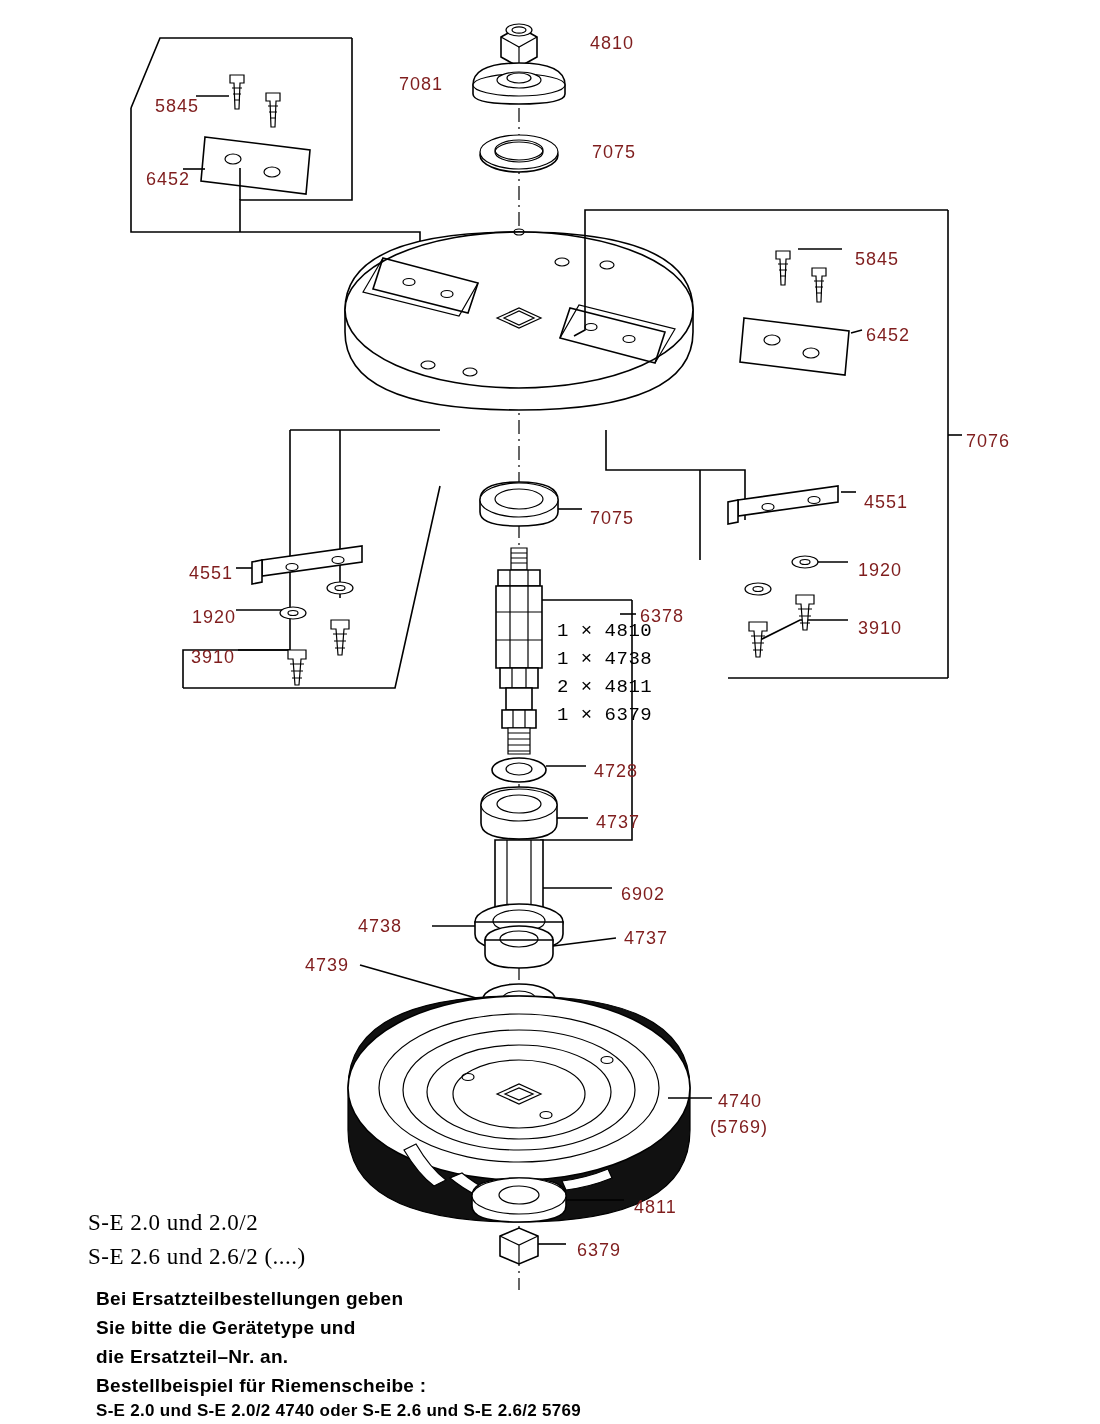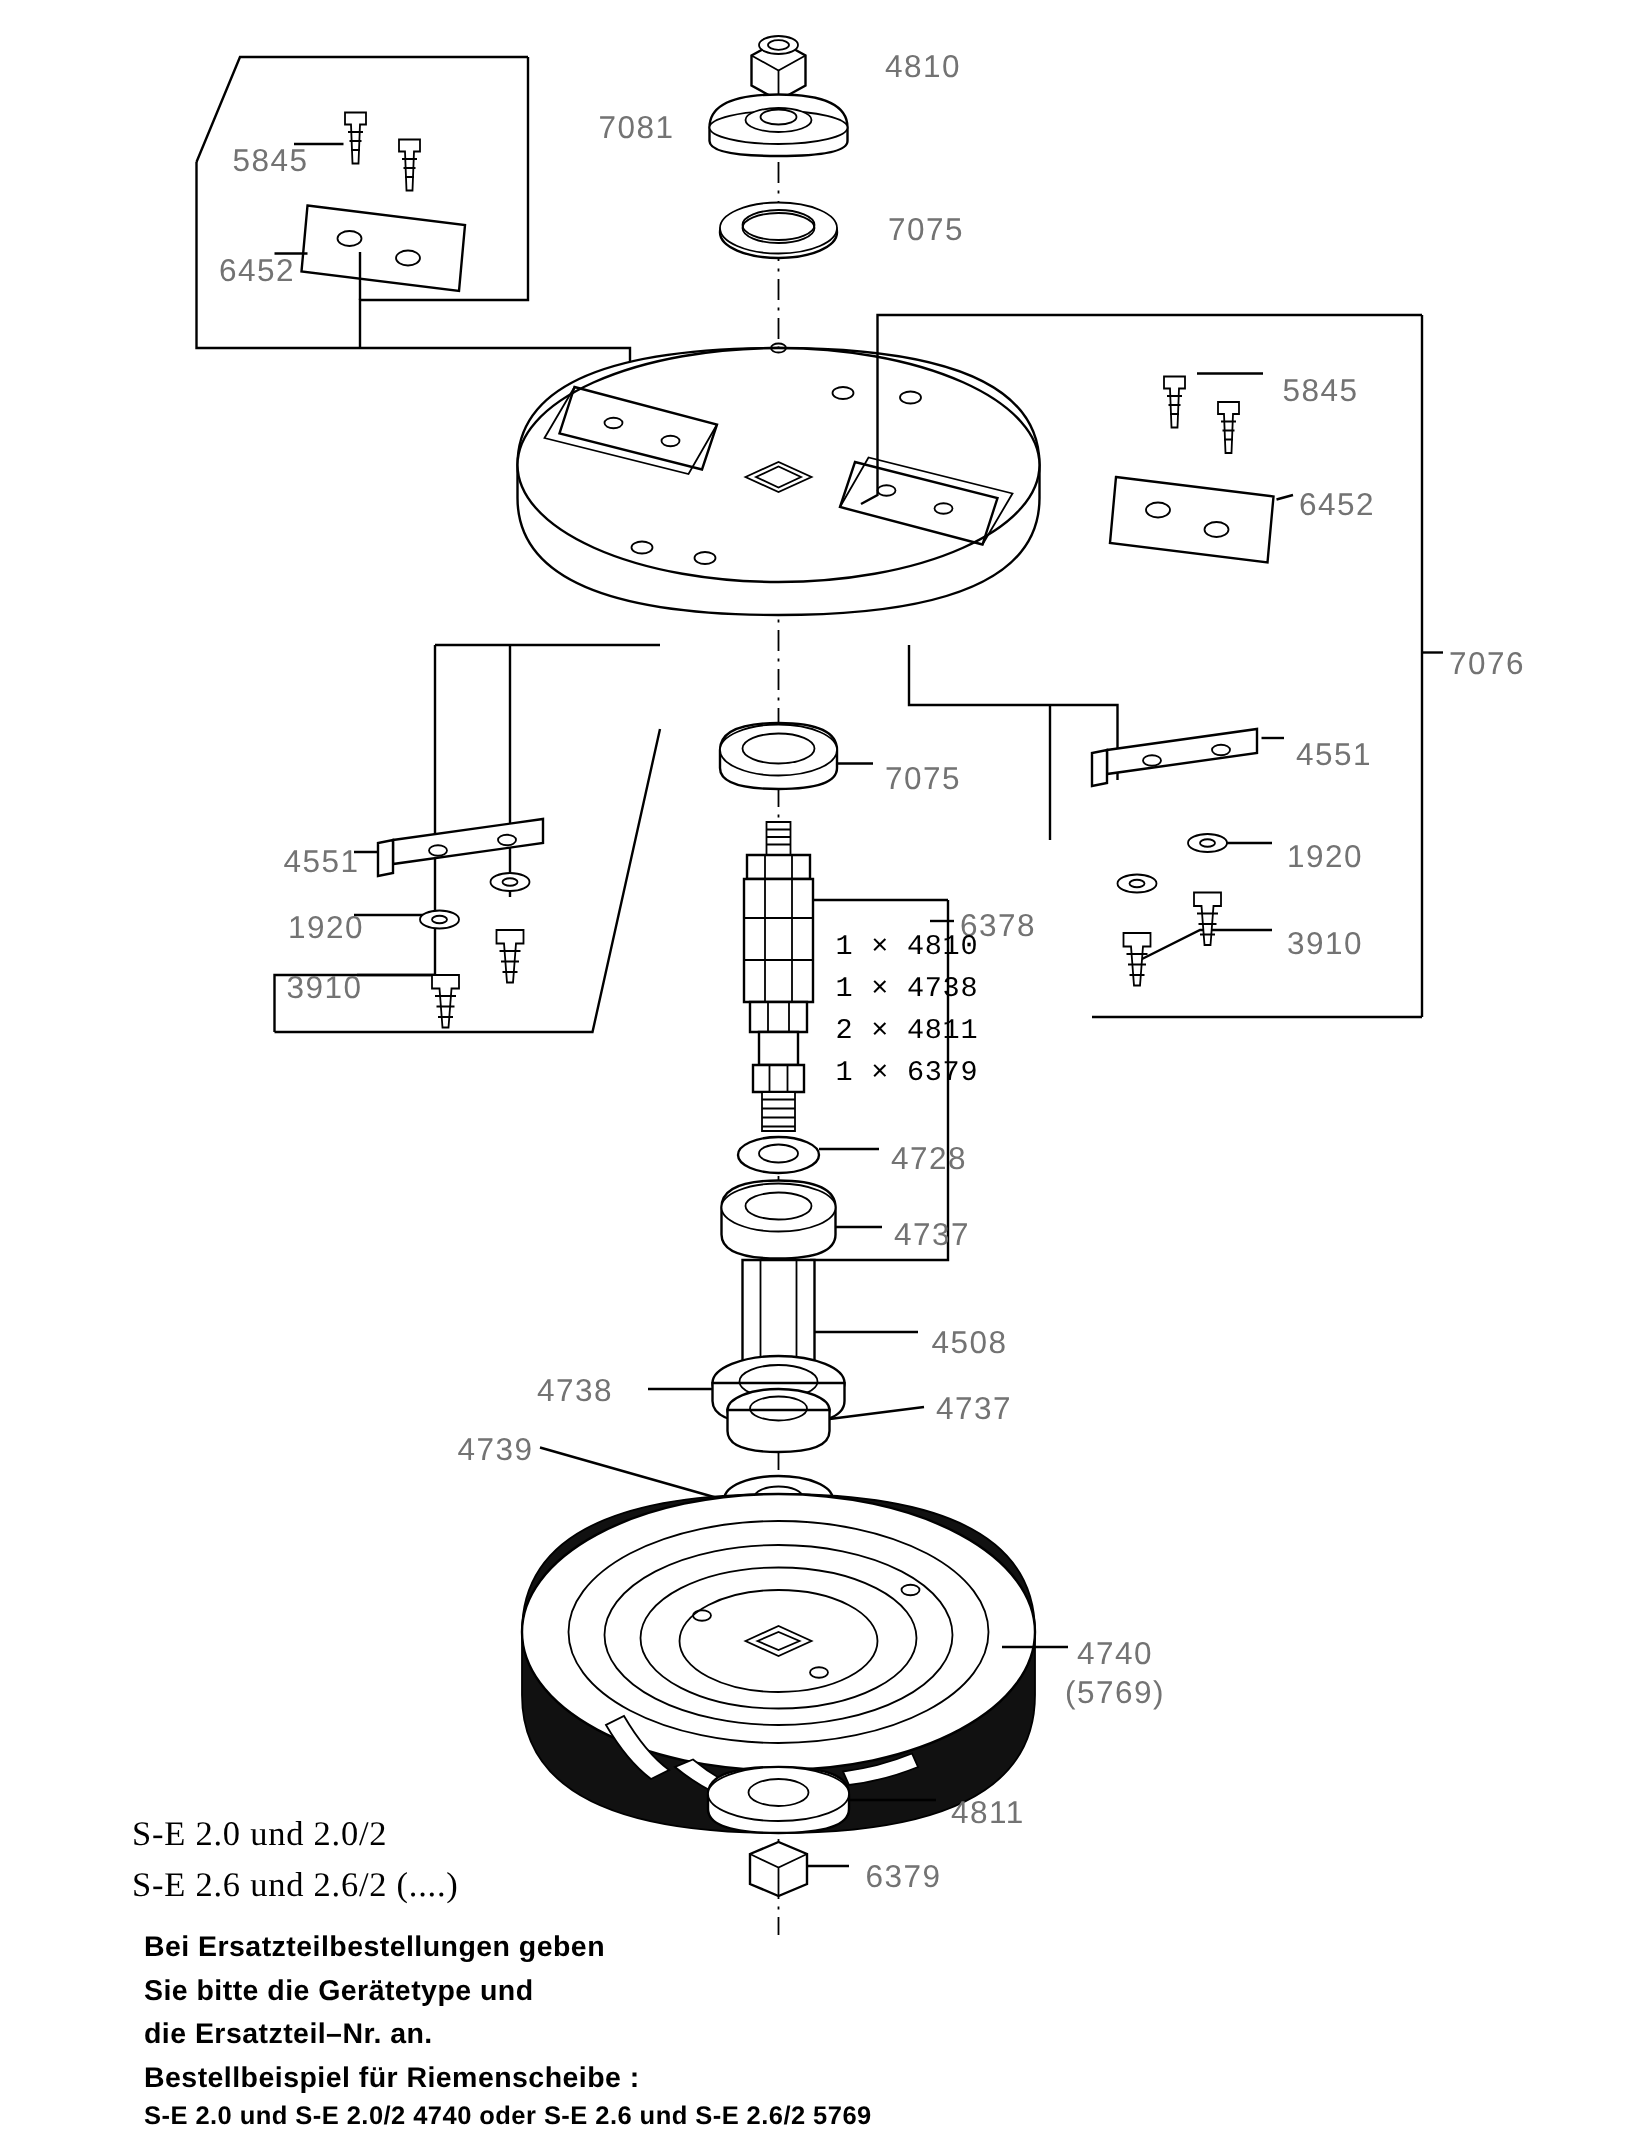--- a/index.html
+++ b/index.html
@@ -19,23 +19,23 @@
   #diagram-svg {
     position: absolute;
     left: 0;
     top: 0;
     width: 1100px;
     height: 1424px;
   }
   .callout {
     position: absolute;
     font-family: "Liberation Sans", sans-serif;
-    font-size: 21px;
+    font-size: 18px;
     letter-spacing: 1px;
-    color: #737373;
+    color: #7f1d1d;
     white-space: nowrap;
   }
   .kit-line {
     position: absolute;
     font-family: Liberation Mono, monospace;
     font-size: 19px;
     letter-spacing: 0.5px;
     white-space: nowrap;
   }
   .model-line {
@@ -351,21 +351,21 @@
   <div class="callout" style="left:864px;top:492px">4551</div>
   <div class="callout" style="left:590px;top:508px">7075</div>
   <div class="callout" style="left:189px;top:563px">4551</div>
   <div class="callout" style="left:858px;top:560px">1920</div>
   <div class="callout" style="left:192px;top:607px">1920</div>
   <div class="callout" style="left:640px;top:606px">6378</div>
   <div class="callout" style="left:858px;top:618px">3910</div>
   <div class="callout" style="left:191px;top:647px">3910</div>
   <div class="callout" style="left:594px;top:761px">4728</div>
   <div class="callout" style="left:596px;top:812px">4737</div>
-  <div class="callout" style="left:621px;top:884px">4508</div>
+  <div class="callout" style="left:621px;top:884px">6902</div>
   <div class="callout" style="left:358px;top:916px">4738</div>
   <div class="callout" style="left:624px;top:928px">4737</div>
   <div class="callout" style="left:305px;top:955px">4739</div>
   <div class="callout" style="left:718px;top:1091px">4740</div>
   <div class="callout" style="left:710px;top:1117px">(5769)</div>
   <div class="callout" style="left:634px;top:1197px">4811</div>
   <div class="callout" style="left:577px;top:1240px">6379</div>
 
   <div>
     <div class="kit-line" style="left:557px;top:620px">1 × 4810</div>

